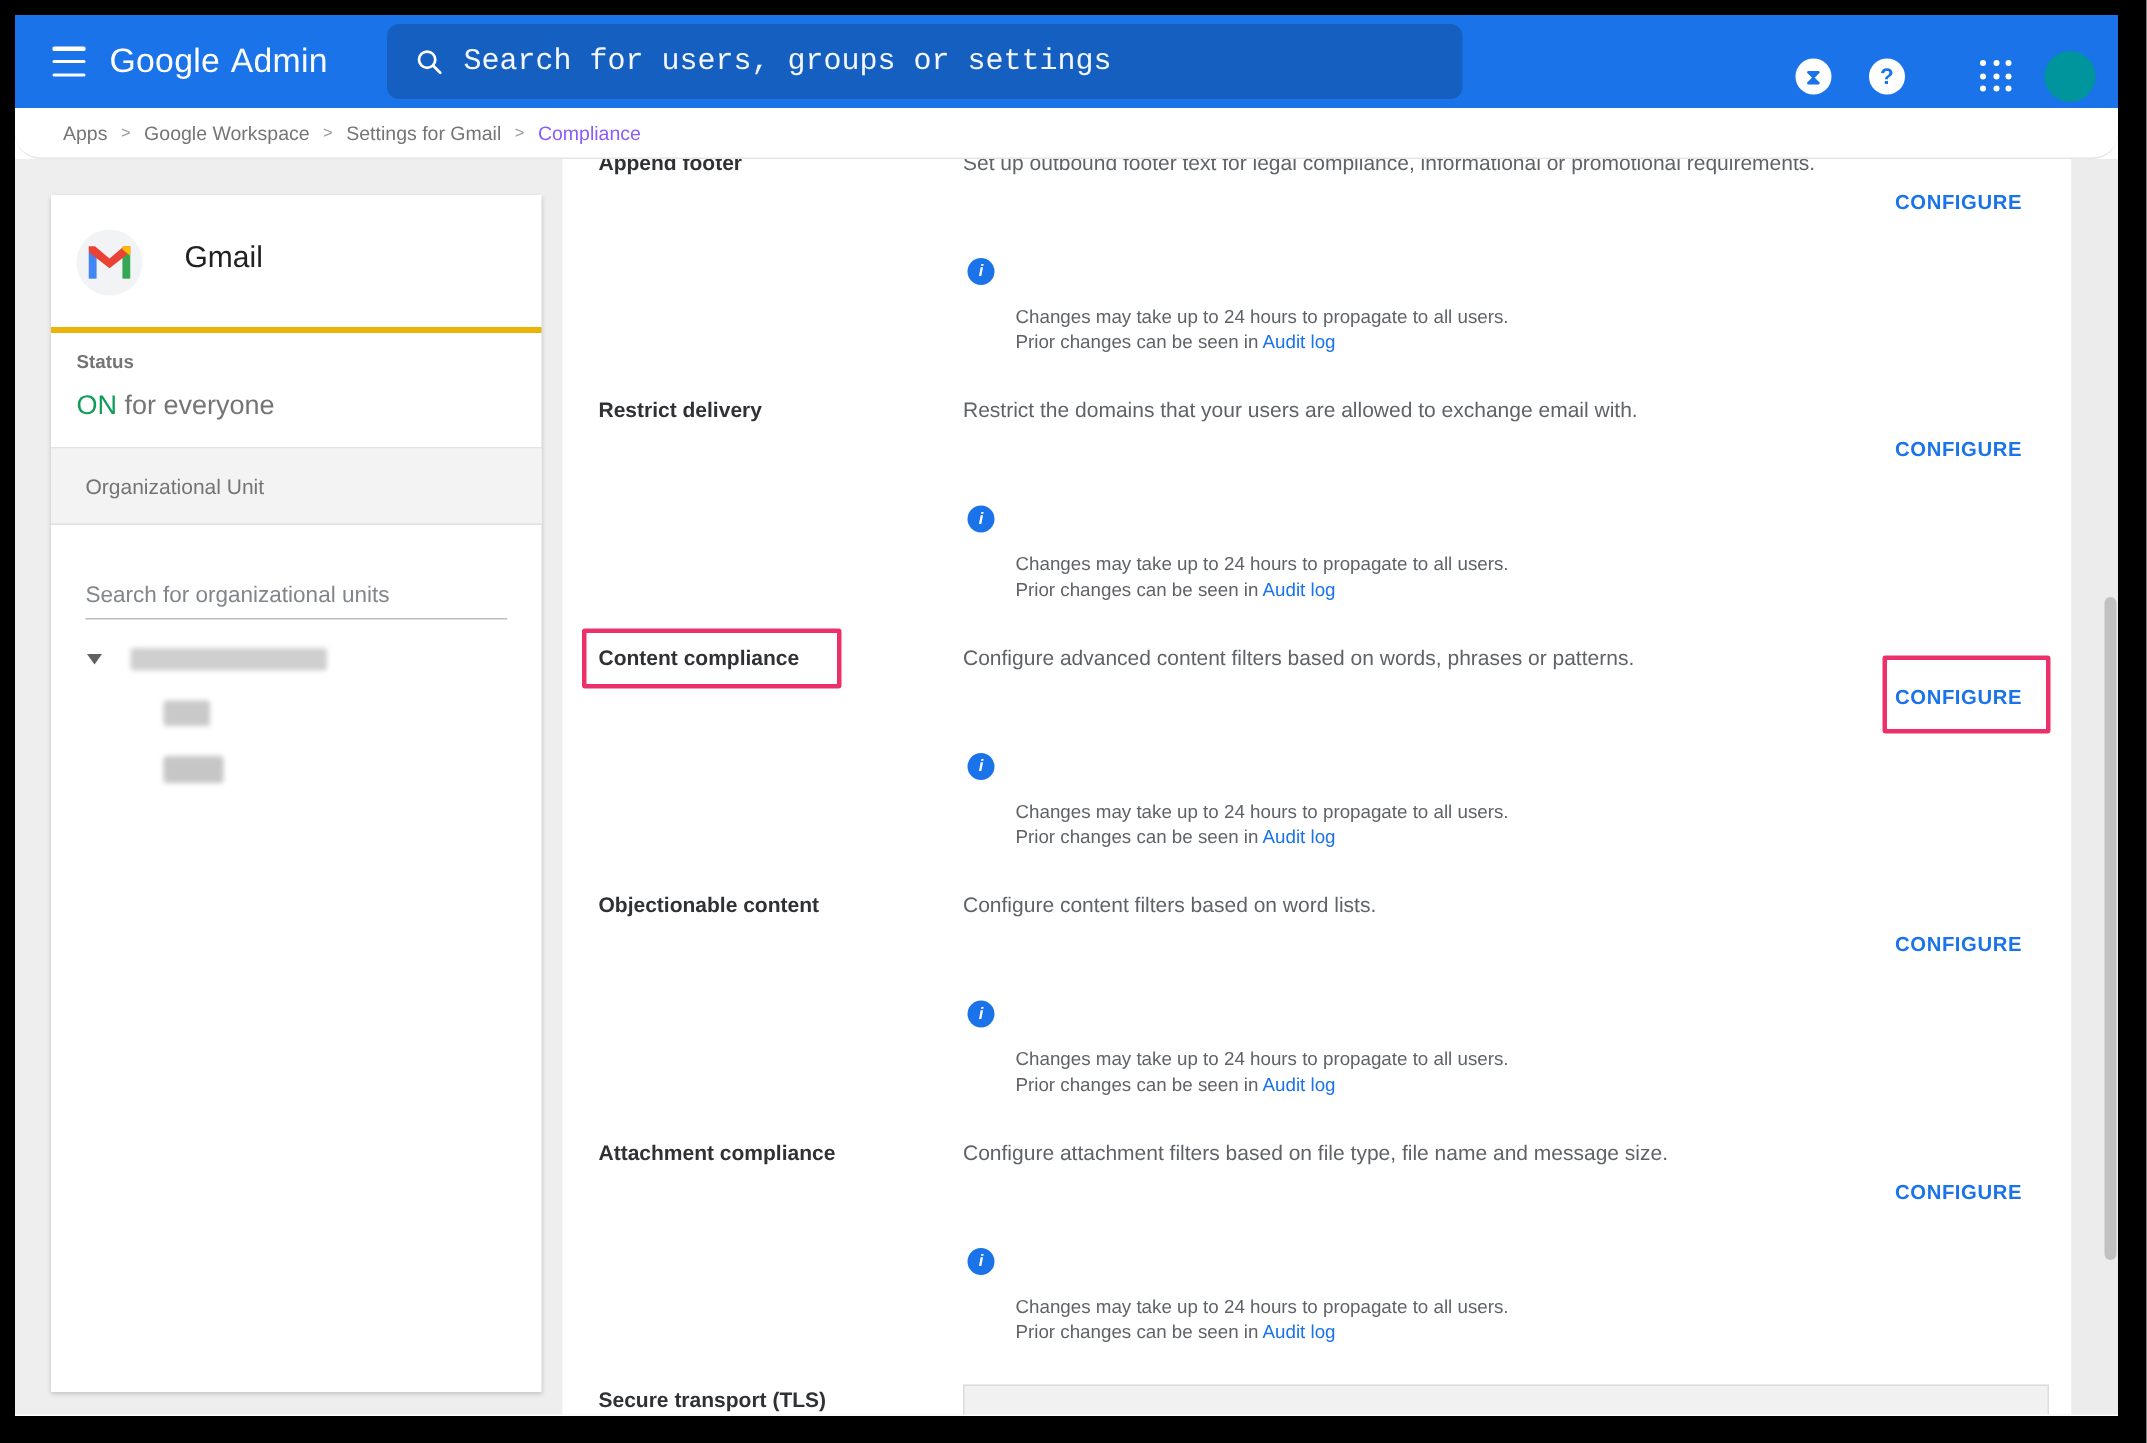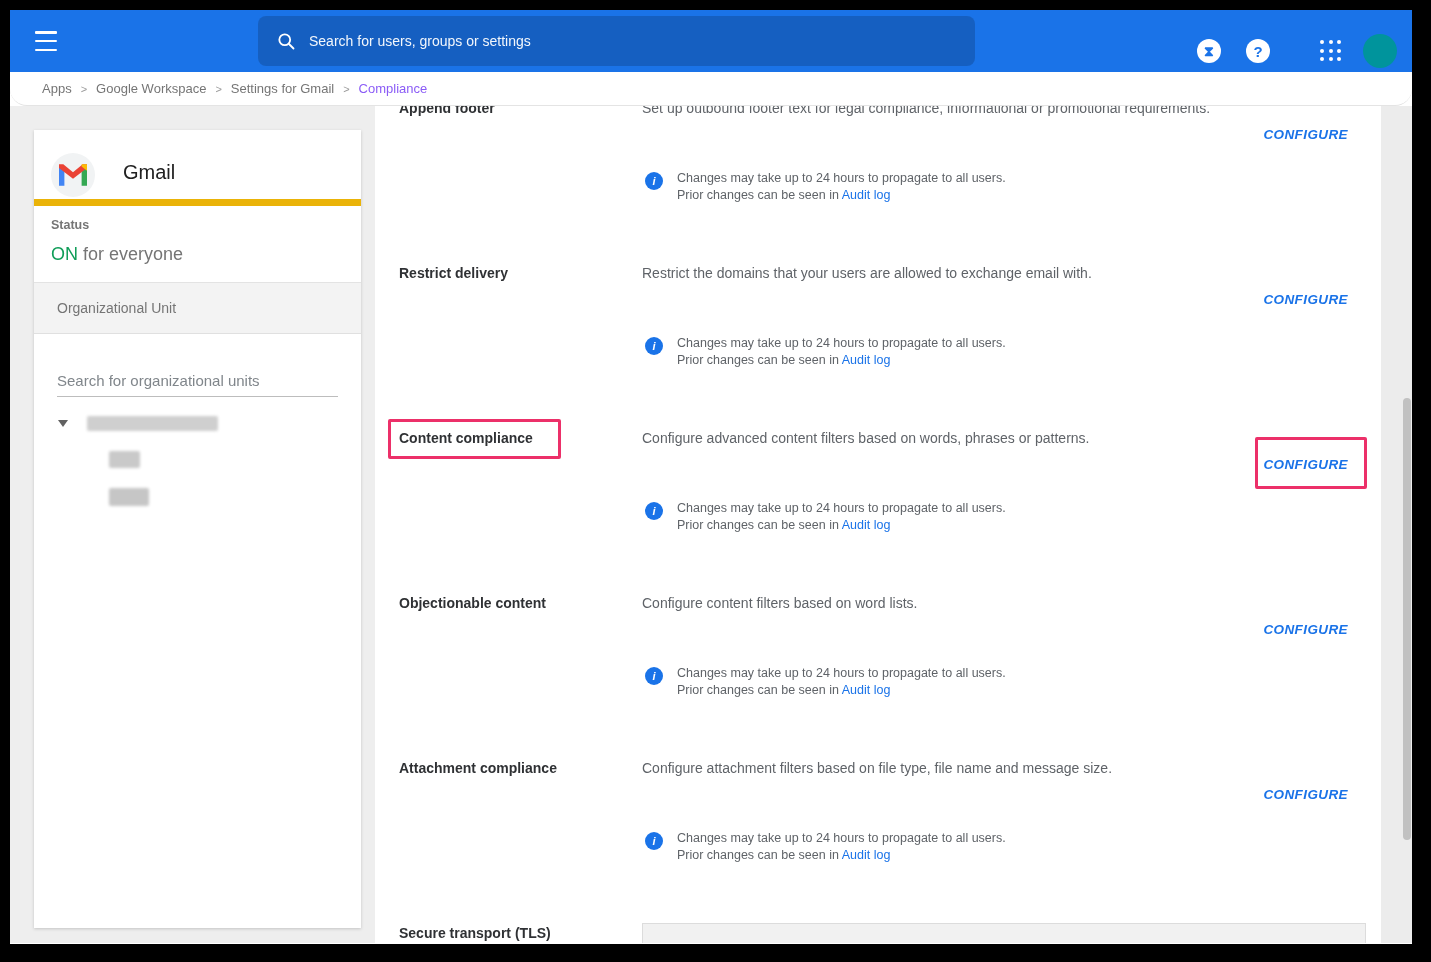--- a/index.html
+++ b/index.html
@@ -37,22 +37,22 @@
   }
   .brand .b1{font-weight:500;margin-right:7px;}
   .brand .b2{font-weight:400;opacity:.97;}
   .searchbox{
     position:absolute;left:248px;top:6px;width:717px;height:50px;
     background:rgba(0,0,0,0.17);border-radius:8px;display:flex;align-items:center;
   }
   .searchbox svg{margin-left:18px;flex:0 0 auto;}
   .searchbox input{
     border:none;outline:none;background:transparent;color:#0f172a;
-    font-size:14px;margin-left:13px;width:620px;
-    font-family:Liberation Sans, sans-serif;
+    font-size:20px;margin-left:13px;width:620px;
+    font-family:Liberation Mono, monospace;
   }
   .searchbox input::placeholder{color:rgba(255,255,255,0.95);opacity:1;}
   .circle-icon{
     position:absolute;top:29px;width:24px;height:24px;border-radius:50%;
     background:#fff;color:var(--appbar-blue);display:flex;align-items:center;justify-content:center;
     font-weight:bold;cursor:pointer;
   }
   .icon-hourglass{left:1187px;font-size:14px;line-height:1;}
   .icon-help{left:1236px;font-size:15px;}
   .apps-grid{
@@ -77,21 +77,21 @@
   
   .content{
     position:relative;height:837px;background:#eeeeee;overflow:hidden;
   }
 
   
   .side-card{
     position:absolute;left:24px;top:24px;width:327px;height:798px;background:#fff;
     box-shadow:0 1px 3px rgba(0,0,0,0.18);
   }
-  .gmail-head{position:relative;height:76px;border-bottom:7px solid #eab308;}
+  .gmail-head{position:relative;height:92px;border-bottom:4px solid #eab308;}
   .gmail-logo{
     position:absolute;left:17px;top:23px;width:44px;height:44px;border-radius:50%;
     background:#f1f3f4;display:flex;align-items:center;justify-content:center;
   }
   .gmail-title{
     position:absolute;left:89px;top:31px;font-size:20px;color:#212121;
   }
   .status-block{position:relative;height:77px;border-bottom:1px solid #e3e3e3;}
   .status-label{position:absolute;left:17px;top:12px;font-size:12.5px;font-weight:bold;color:#757575;}
   .status-value{position:absolute;left:17px;top:38px;font-size:18px;color:#757575;}
@@ -127,29 +127,29 @@
     position:absolute;left:24px;top:0;width:230px;
     font-size:14px;font-weight:bold;color:#2f3134;line-height:16px;
   }
   .row-desc{
     position:absolute;left:267px;top:0;width:650px;
     font-size:14px;color:#5f6368;line-height:16px;
   }
   .configure{
     position:absolute;right:33px;top:27px;
     font-size:13.5px;font-weight:bold;letter-spacing:.4px;color:var(--link-blue);
-    cursor:pointer;text-decoration:none;font-style:italic;
+    cursor:pointer;text-decoration:none;
   }
   .note{position:absolute;left:270px;top:70px;display:flex;}
   .info-icon{
     width:18px;height:18px;border-radius:50%;background:var(--link-blue);color:#fff;
     font-size:11px;font-weight:bold;font-style:italic;
     display:flex;align-items:center;justify-content:center;flex:0 0 auto;margin-top:2px;
   }
-  .note-text{margin-left:14px;font-size:12.5px;color:#5f6368;line-height:17px;}
+  .note-text{margin-left:14px;font-size:12.5px;color:#5f6368;line-height:17px;margin-top:33px;}
   .audit{color:var(--link-blue);cursor:pointer;text-decoration:none;}
   
   .hl-label-box,.hl-configure-box{display:none;}
   .row.highlighted .hl-label-box{
     display:block;position:absolute;left:13px;top:-11px;width:173px;height:40px;
     border:3px solid var(--pink);border-radius:2px;
   }
   .row.highlighted .hl-configure-box{
     display:block;position:absolute;right:14px;top:7px;width:112px;height:52px;
     border:3px solid var(--pink);border-radius:2px;
@@ -173,20 +173,24 @@
 </head>
 <body>
 
 <div class="screen">
 
   <header class="appbar">
     <div class="hamburger">
       <span></span>
         <span></span>
         <span></span>
+    </div>
+    <div class="brand">
+      <span class="b1">Google</span>
+      <span class="b2">Admin</span>
     </div>
     <div class="searchbox">
       <svg width="20" height="20" viewBox="0 0 24 24" fill="none" stroke="#fff" stroke-width="2.2" stroke-linecap="round">
         <circle cx="10.5" cy="10.5" r="6.5"></circle>
           <line x1="15.6" y1="15.6" x2="21" y2="21"></line>
       </svg>
       <input type="text" placeholder="Search for users, groups or settings" style="">
     </div>
     <div class="circle-icon icon-hourglass">⧗</div>
     <div class="circle-icon icon-help">?</div>

